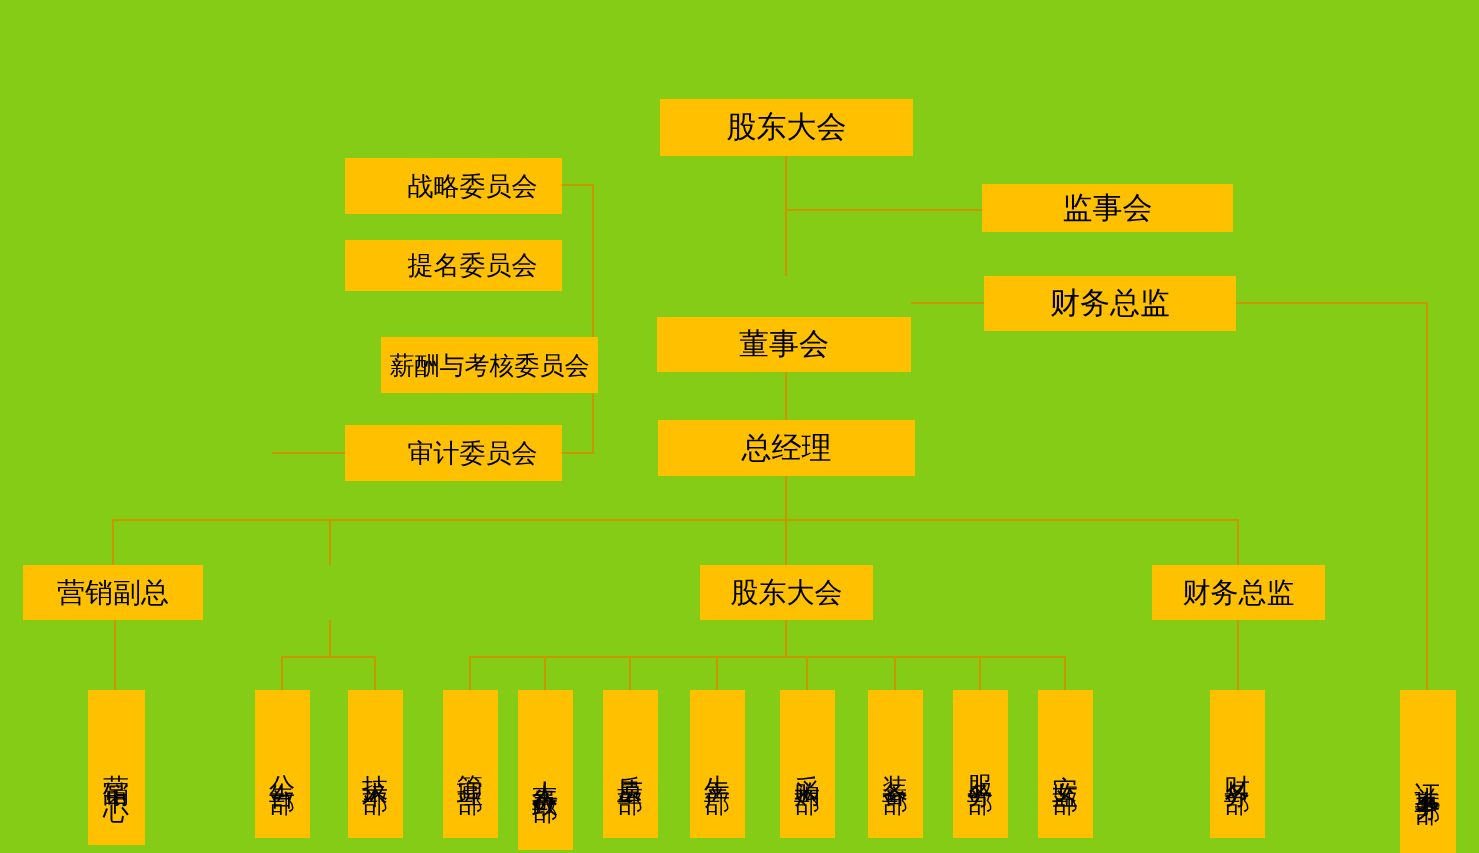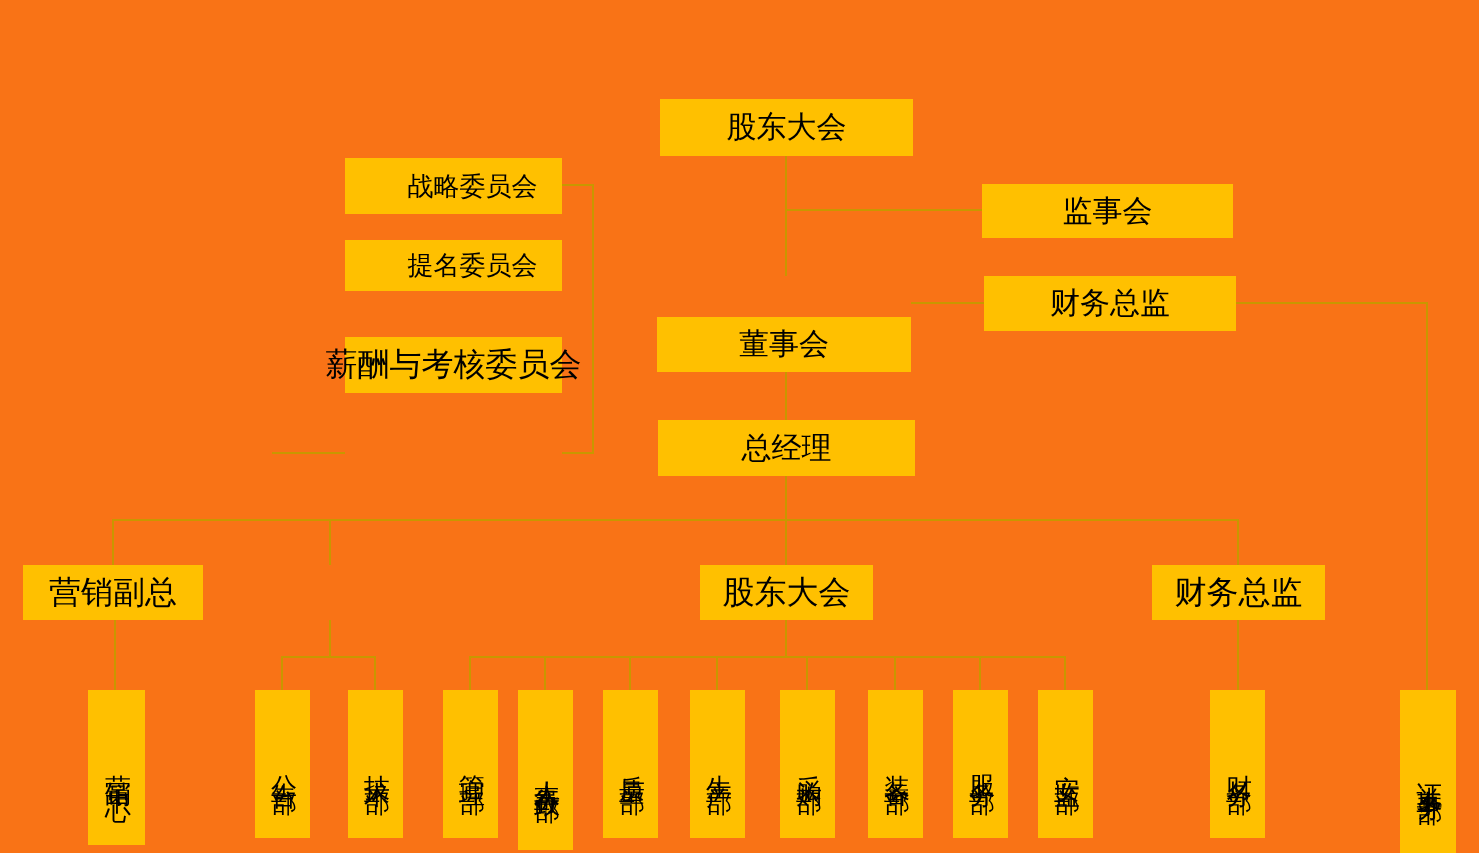--- a/index.html
+++ b/index.html
@@ -1,21 +1,21 @@
 <!DOCTYPE html>
 <html><head>
 <meta charset="utf-8">
 <style>
   html, body { margin: 0; padding: 0; background: #ffffff; }
   .canvas {
     position: relative;
     width: 1479px;
     height: 853px;
-    background: #f97316;
-    font-family: Liberation Mono, monospace;
+    background: #84cc16;
+    font-family: Liberation Sans, sans-serif;
     overflow: hidden;
   }
   .node {
     position: absolute;
     background: #FFC000;
     color: #000000;
     display: flex;
     align-items: center;
     justify-content: center;
     text-align: center;
@@ -34,23 +34,23 @@
   .vtext {
     writing-mode: vertical-rl;
     text-orientation: upright;
     font-size: 26px;
     letter-spacing: 7px;
     line-height: 1;
   }
   .hline { position: absolute; height: 2px; background: #C99700; }
   .vline { position: absolute; width: 2px; background: #C99700; }
   .fs30 { font-size: 30px; }
-  .fs28 { font-size: 32px; }
+  .fs28 { font-size: 28px; }
   .fs26 { font-size: 26px; padding-left: 38px; }
-  .fs25 { font-size: 32px; }
+  .fs25 { font-size: 25px; margin-left: 36px; }
 </style>
 </head>
 <body>
 
 <div class="canvas">
 
   <div class="vline" style="left:785px; top:156px; height:120px;"></div>
   <div class="hline" style="left:786px; top:209px; width:196px;"></div>
   <div class="hline" style="left:911px; top:302px; width:73px;"></div>
   <div class="hline" style="left:1236px; top:302px; width:192px;"></div>
@@ -86,31 +86,32 @@
   <div class="vline" style="left:894px; top:656px; height:34px;"></div>
   <div class="vline" style="left:979px; top:656px; height:34px;"></div>
   <div class="vline" style="left:1064px; top:656px; height:34px;"></div>
 
   <div class="vline" style="left:1237px; top:620px; height:70px;"></div>
 
   <div class="node fs30" style="left:660px; top:99px; width:253px; height:57px;">股东大会</div>
 
   <div class="node fs26" style="left:345px; top:158px; width:217px; height:56px;">战略委员会</div>
 
-  <div class="node fs30" style="left:982px; top:184px; width:251px; height:54px;">监事会</div>
+  <div class="node fs30" style="left:982px; top:184px; width:251px; height:48px;">监事会</div>
 
   <div class="node fs26" style="left:345px; top:240px; width:217px; height:51px;">提名委员会</div>
 
   <div class="node fs30" style="left:657px; top:276px; width:254px; height:55px;margin-top:41px;">董事会</div>
 
   <div class="node fs30" style="left:984px; top:276px; width:252px; height:55px;">财务总监</div>
 
   <div class="node fs25" style="left:345px; top:337px; width:217px; height:56px;">薪酬与考核委员会</div>
 
 
+  <div class="node fs26" style="left:345px; top:425px; width:217px; height:56px;">审计委员会</div>
 
   <div class="node fs30" style="left:658px; top:420px; width:257px; height:56px;">总经理</div>
 
   <div class="node fs28" style="left:23px; top:565px; width:180px; height:55px;">营销副总</div>
 
 
   <div class="node fs28" style="left:700px; top:565px; width:173px; height:55px;">股东大会</div>
 
   <div class="node fs28" style="left:1152px; top:565px; width:173px; height:55px;">财务总监</div>
 

